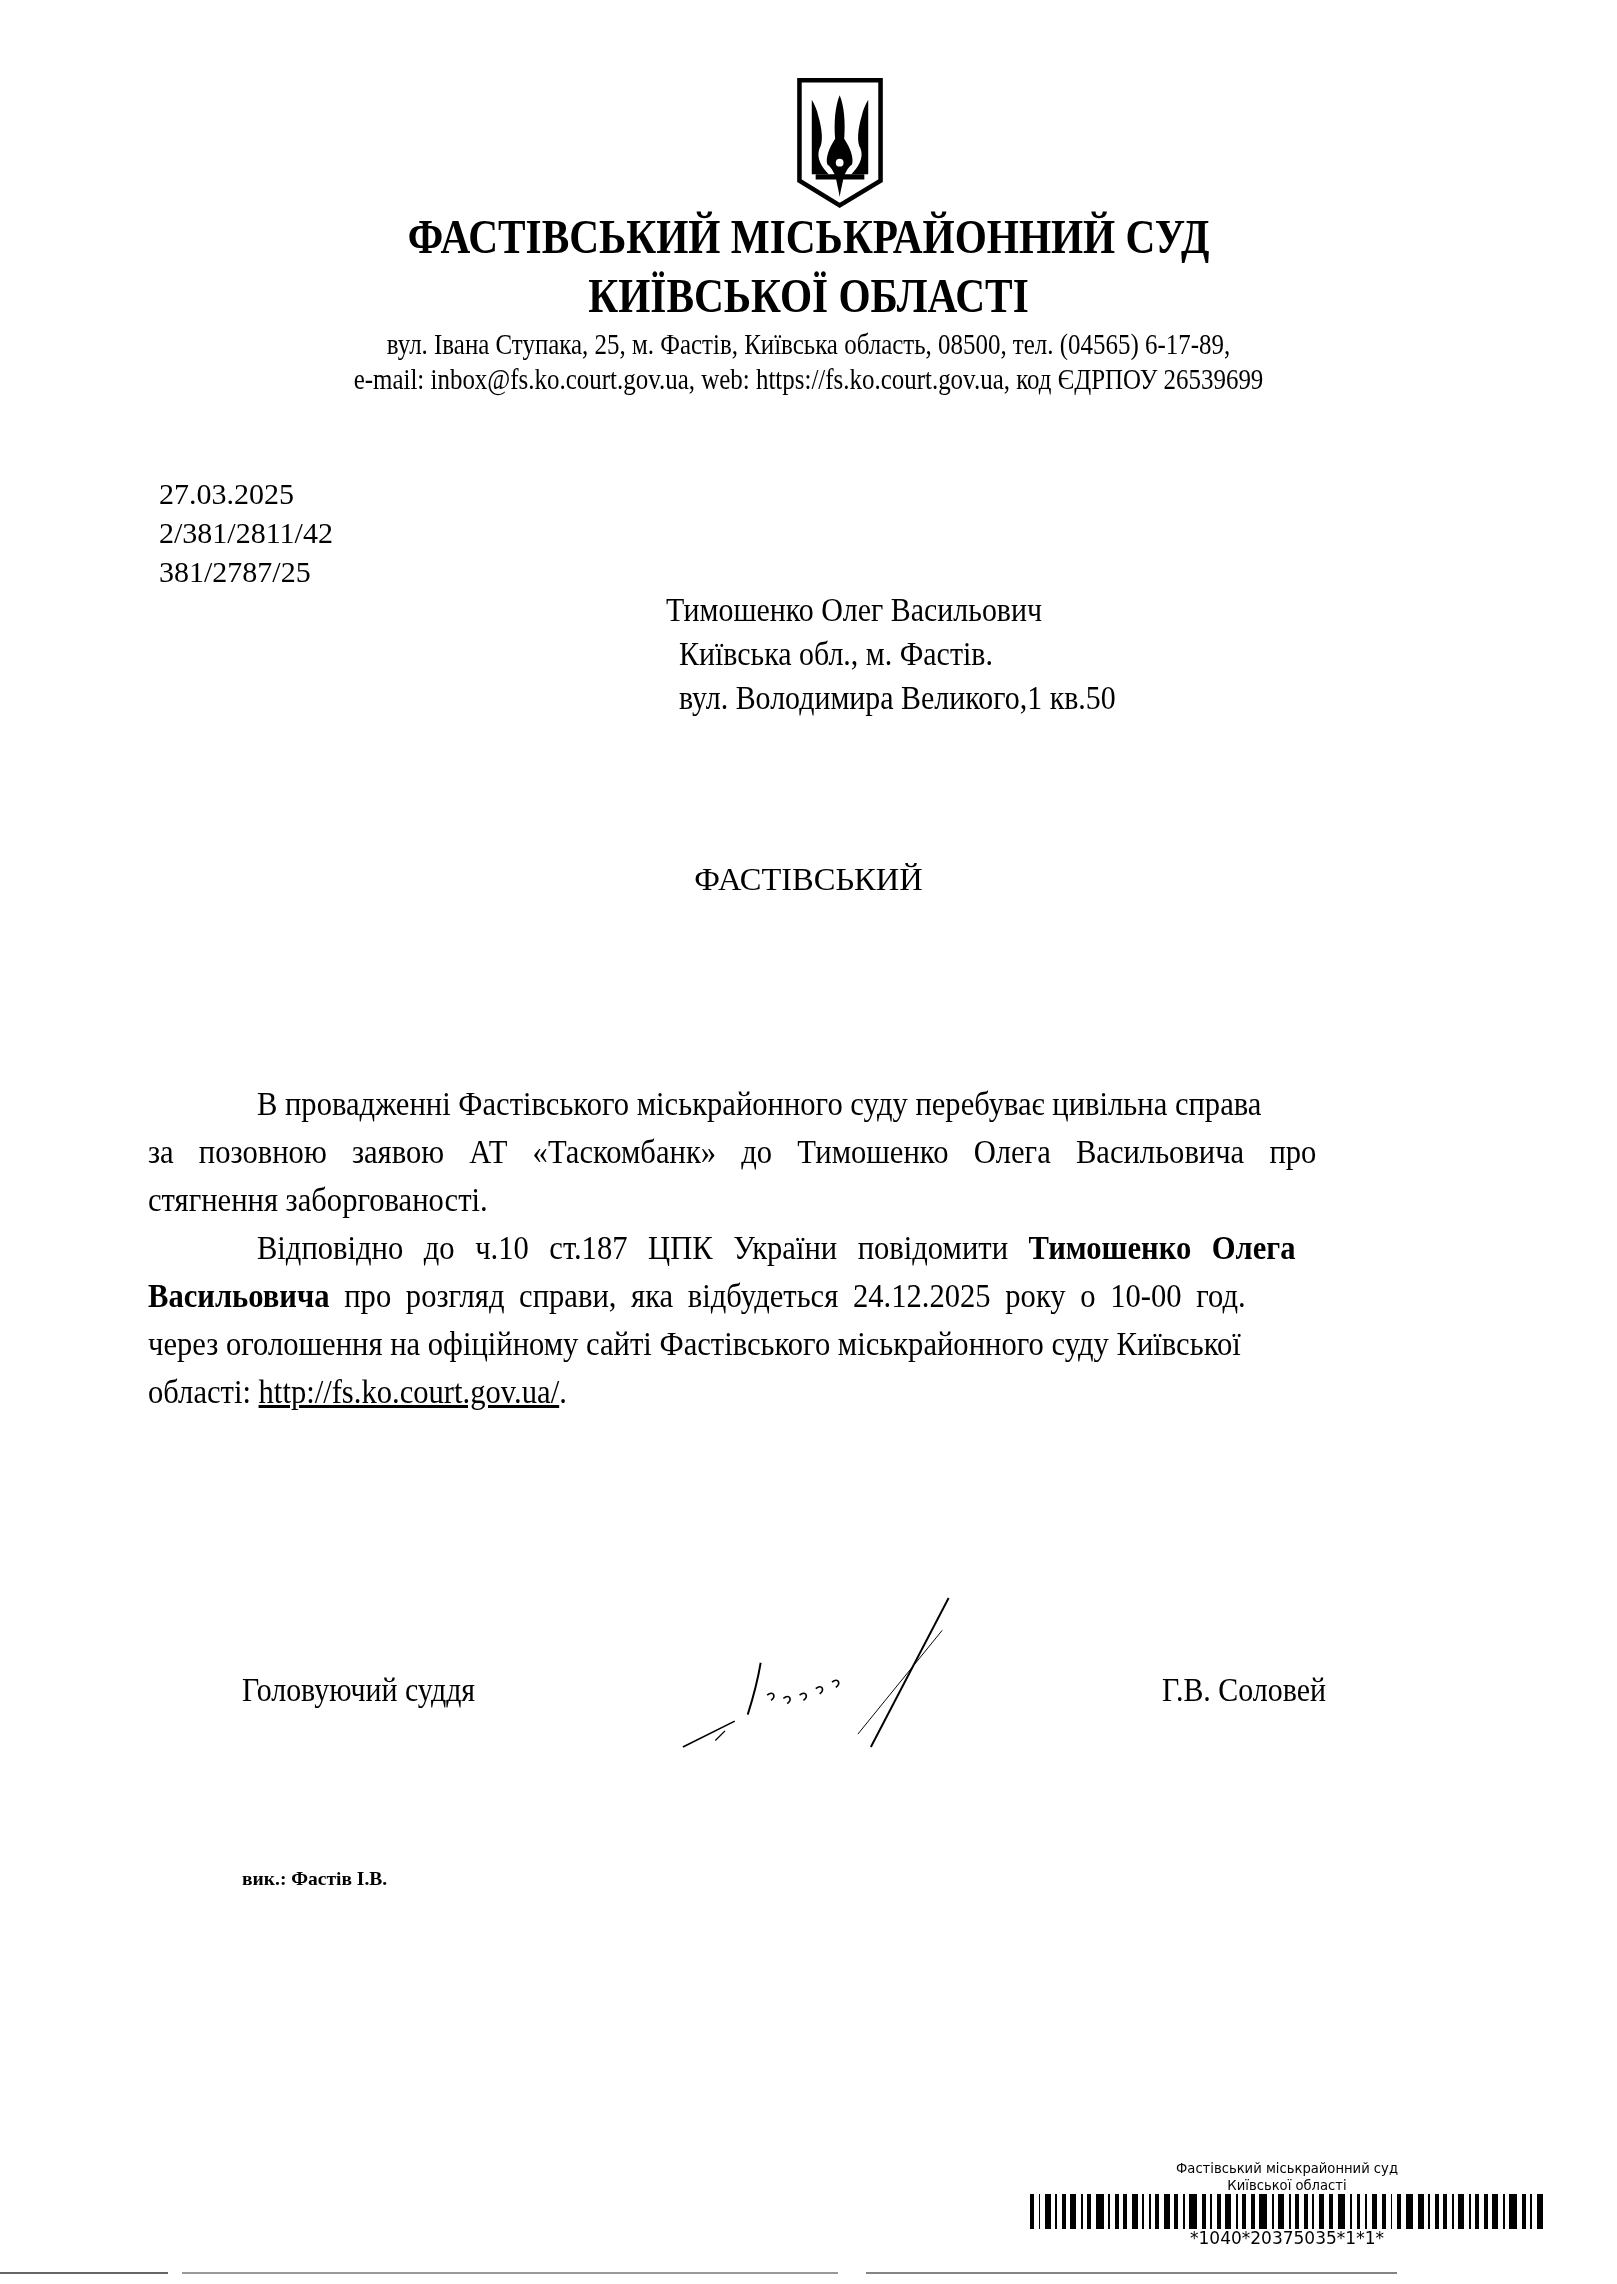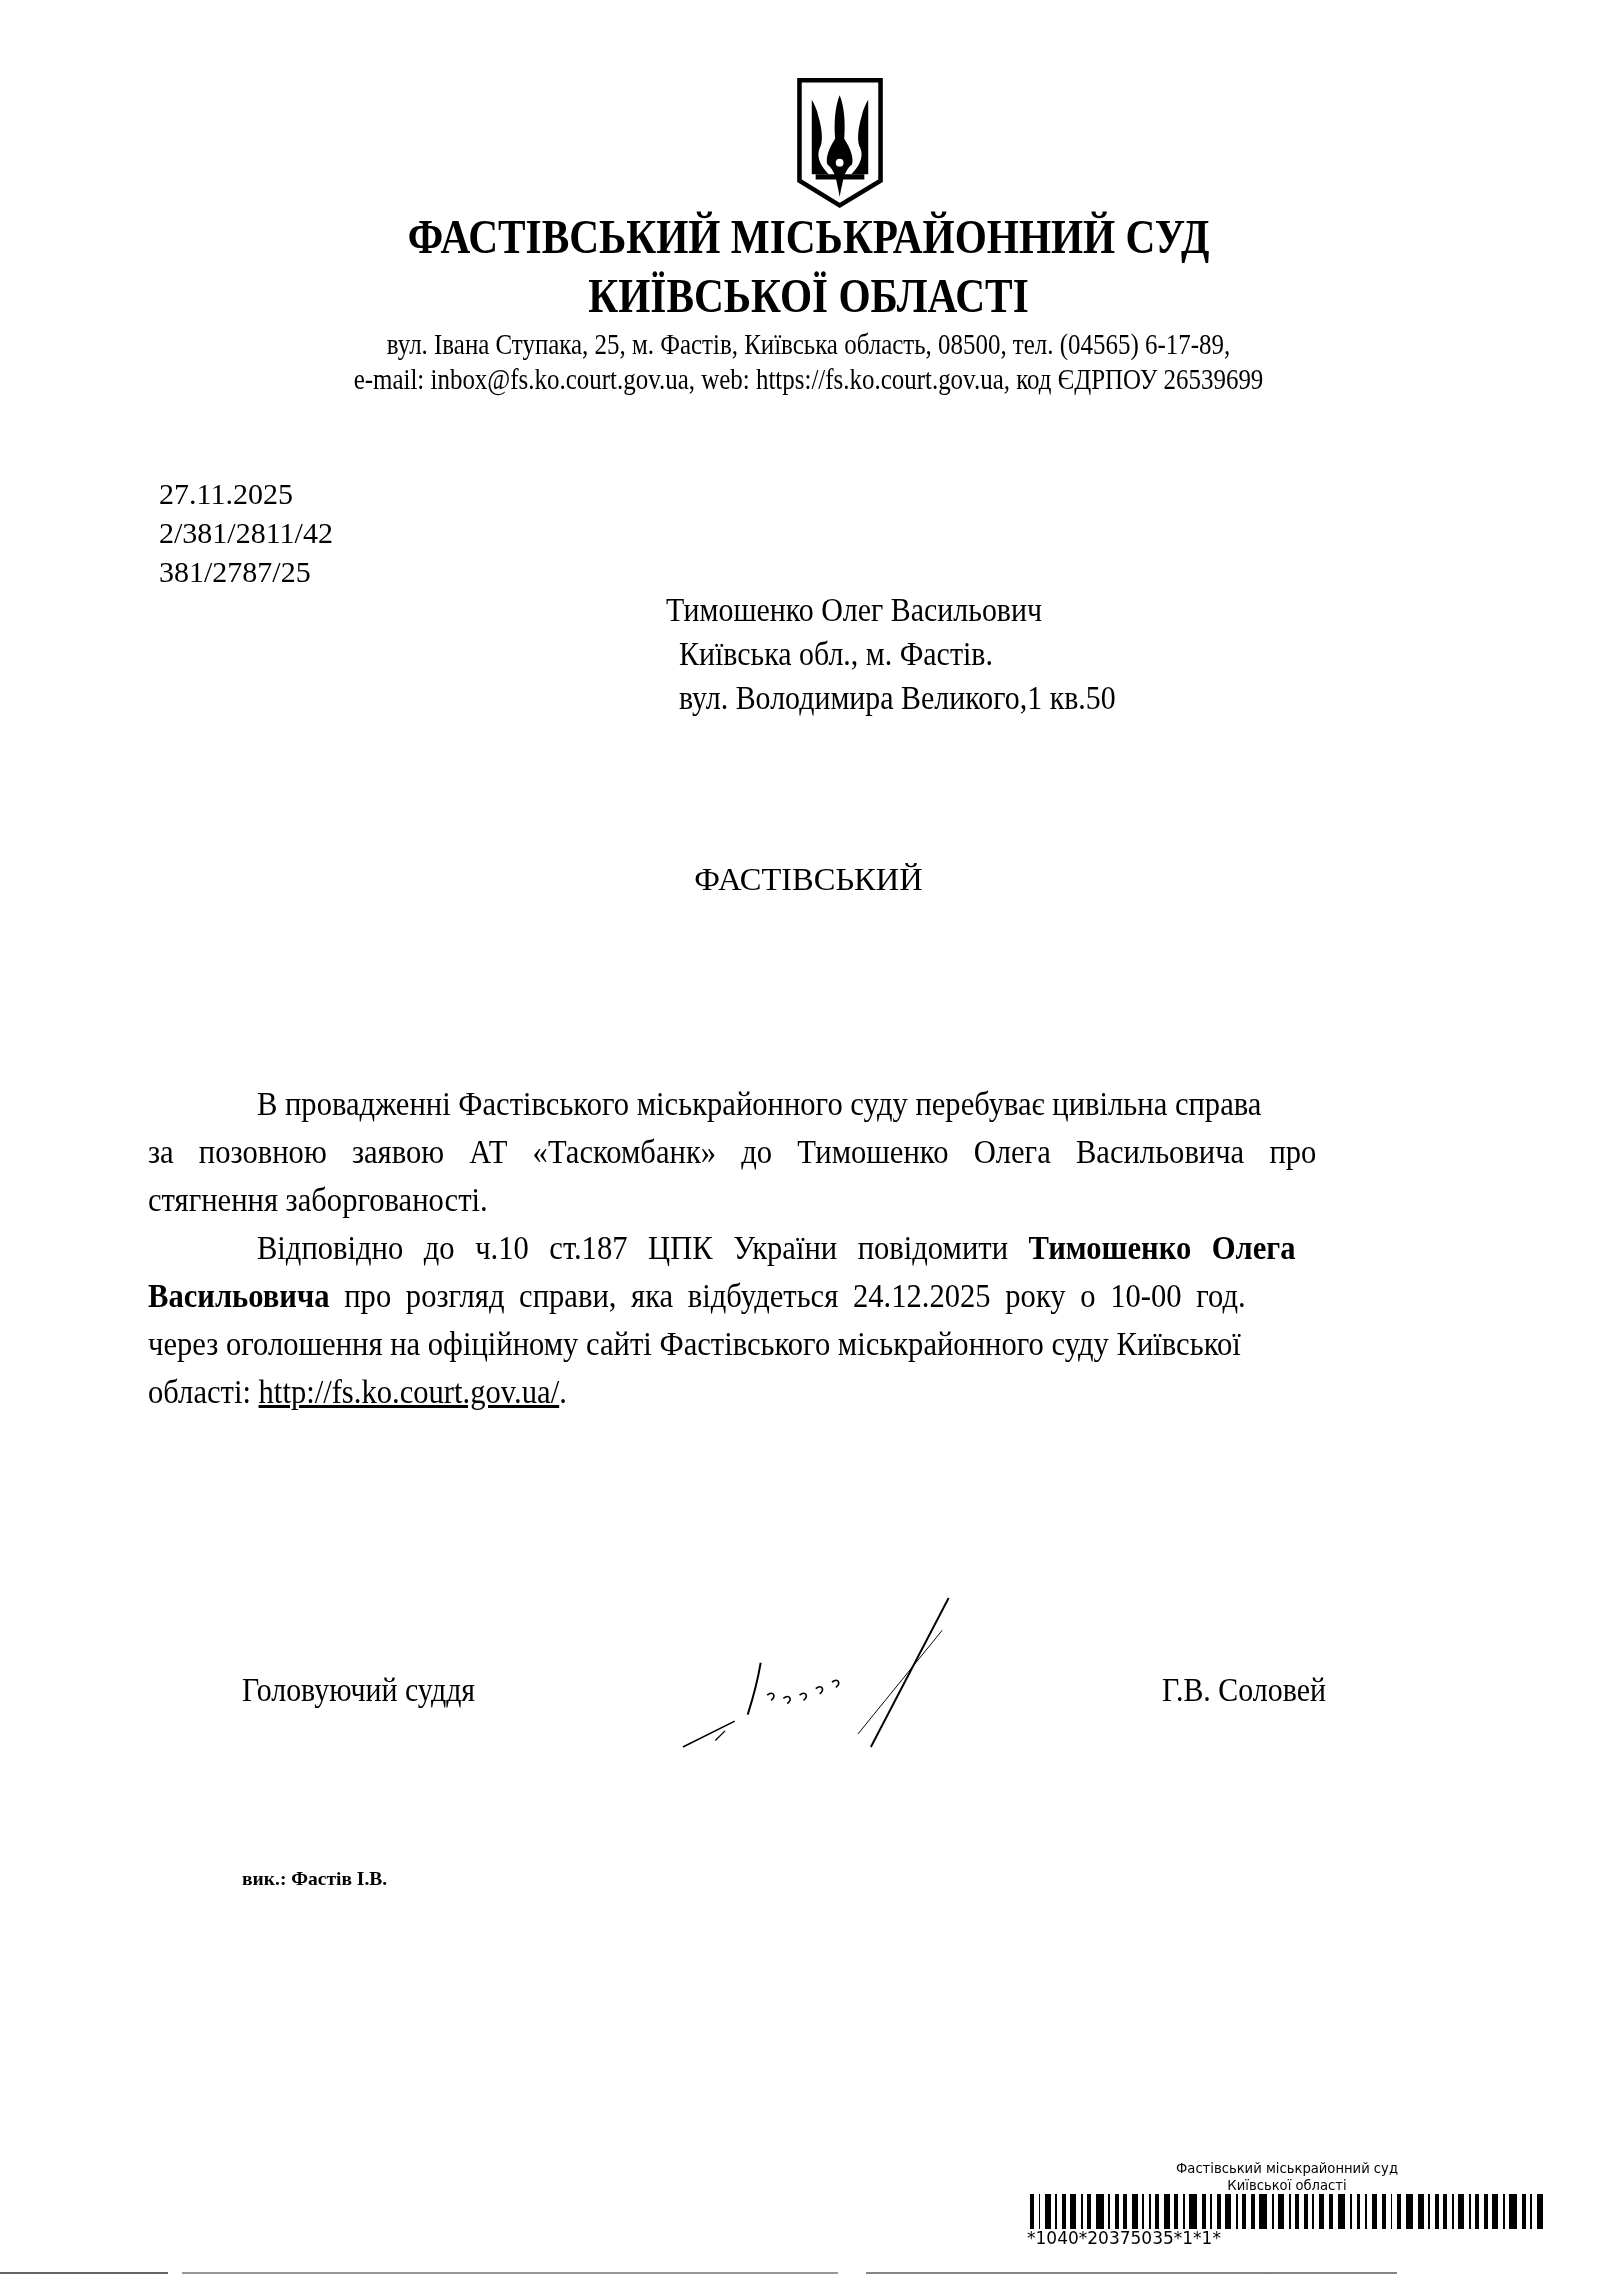--- a/index.html
+++ b/index.html
@@ -20,21 +20,21 @@
     .body-text { left: 148px; width: 1400px; font-size: 34px; line-height: 48px; text-align: justify; }
     .body-line { display: block; white-space: nowrap; transform-origin: left; }
     .indent { padding-left: 121px; }
     .link { text-decoration: underline; color: #000; }
     .sig-label { font-size: 34px; line-height: 42px; transform: scaleX(0.88); transform-origin: left; white-space: nowrap; }
     .exec { left: 242px; top: 1868px; font-size: 19.5px; font-weight: bold; }
     .stamp-text { left: 1027px; width: 520px; text-align: center; font-family: "DejaVu Sans", sans-serif;
                   font-size: 14.3px; line-height: 18px; transform: scaleX(0.92); }
     .barcode { left: 1030px; top: 2194px; width: 513px; height: 35px; display: flex; justify-content: space-between; }
     .barcode span { display: block; height: 100%; background: #000; }
-    .barcode-num { left: 1027px; width: 520px; top: 2229px; 
+    .barcode-num { left: 1027px; width: 520px; top: 2229px; text-align: center;
                    font-family: "DejaVu Sans", sans-serif; font-size: 17px; line-height: 19.5px; }
     .scanline { left: 0; top: 2272px; width: 1397px; height: 1.9px; background: linear-gradient(90deg,#000 0,#000 12%,#fff 12%,#fff 13%,#555 13%, #555 60%, #fff 60%, #fff 62%, #333 62%); opacity: .6; }
   </style>
 </head>
 <body>
 
 <div class="abs emblem">
   <svg width="88" height="133" viewBox="0 0 135 205">
     <path d="M5 5 H130 V160 L67 198 L5 160 Z" fill="none" stroke="#000" stroke-width="7"></path>
     <path d="M67 28 C60 45 58 70 60 95 C50 110 45 125 48 135 C55 140 60 150 62 160 C64 170 66 178 67 185 C68 178 70 170 72 160 C74 150 79 140 86 135 C89 125 84 110 74 95 C76 70 74 45 67 28 Z" fill="#000"></path>
@@ -44,21 +44,21 @@
     <circle cx="67" cy="132" r="6" fill="#fff"></circle>
   </svg>
 </div>
 
 <div class="abs court-title l1">ФАСТІВСЬКИЙ  МІСЬКРАЙОННИЙ СУД</div>
 <div class="abs court-title l2">КИЇВСЬКОЇ ОБЛАСТІ</div>
 
 <div class="abs contacts l1">вул. Івана Ступака, 25, м. Фастів, Київська область, 08500, тел. (04565) 6-17-89,</div>
 <div class="abs contacts l2">e-mail: inbox@fs.ko.court.gov.ua, web: https://fs.ko.court.gov.ua, код ЄДРПОУ 26539699</div>
 
-<div class="abs ref" style="top:474px">27.11.2025</div>
+<div class="abs ref" style="top:474px">27.03.2025</div>
 <div class="abs ref" style="top:513px">2/381/2811/42</div>
 <div class="abs ref" style="top:552px">381/2787/25</div>
 
 <div class="abs recipient" style="top:588px">Тимошенко Олег Васильович</div>
 <div class="abs recipient" style="top:632px; left:679px">Київська  обл., м. Фастів.</div>
 <div class="abs recipient" style="top:676px; left:679px">вул. Володимира Великого,1 кв.50</div>
 
 <div class="abs heading">ФАСТІВСЬКИЙ</div>
 
 <div class="abs body-text" style="top:1080px">

